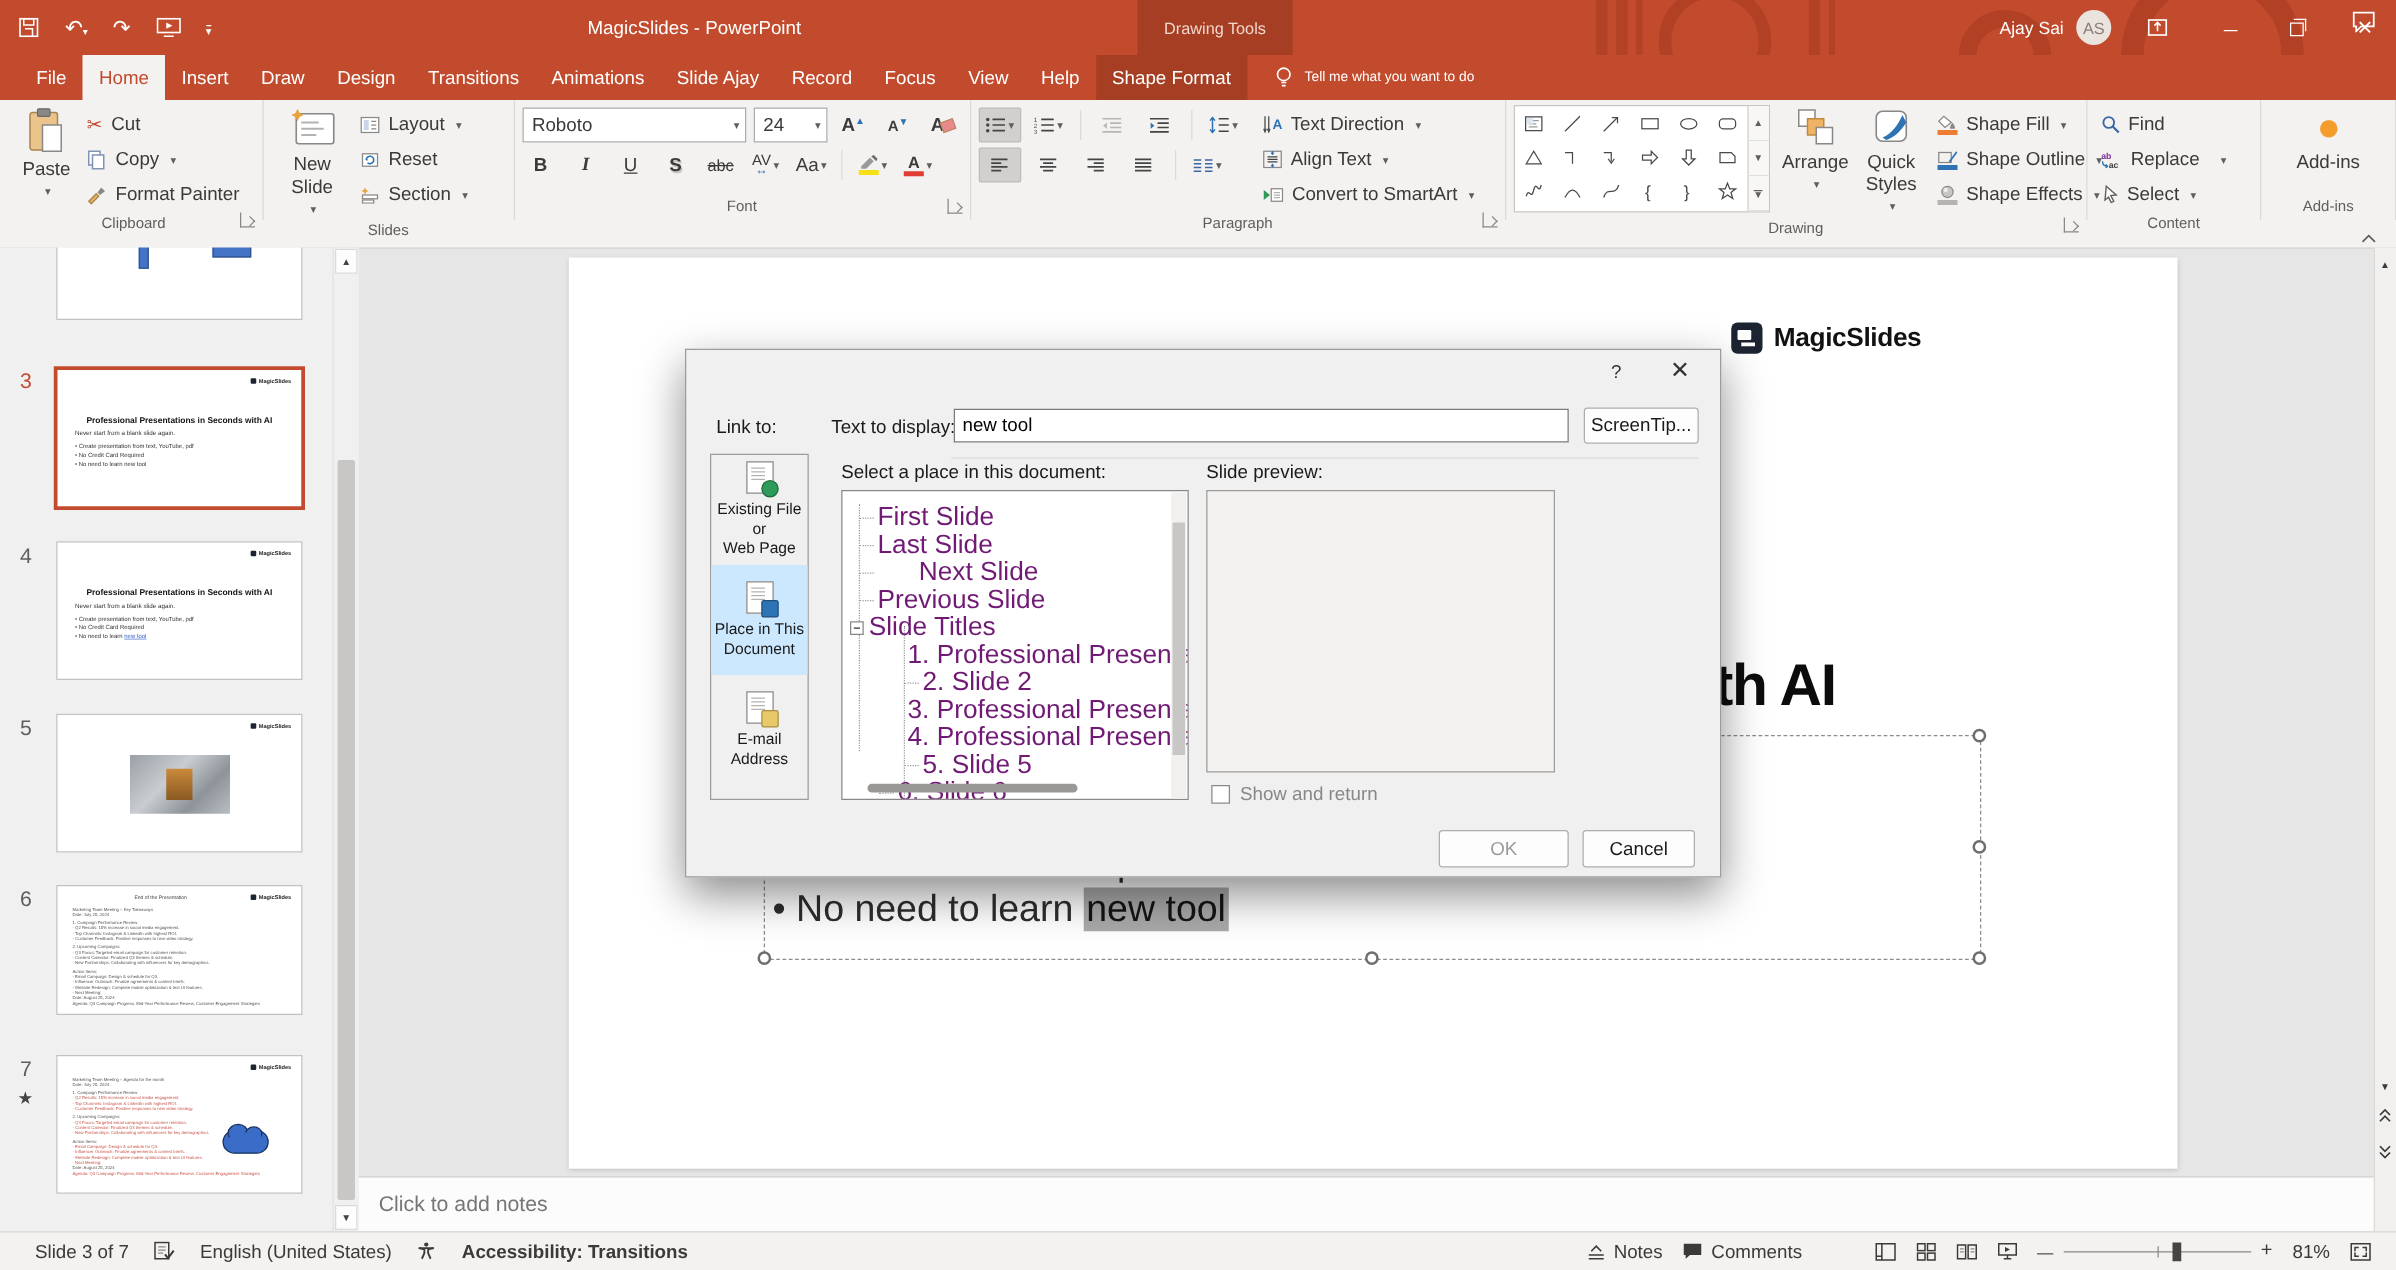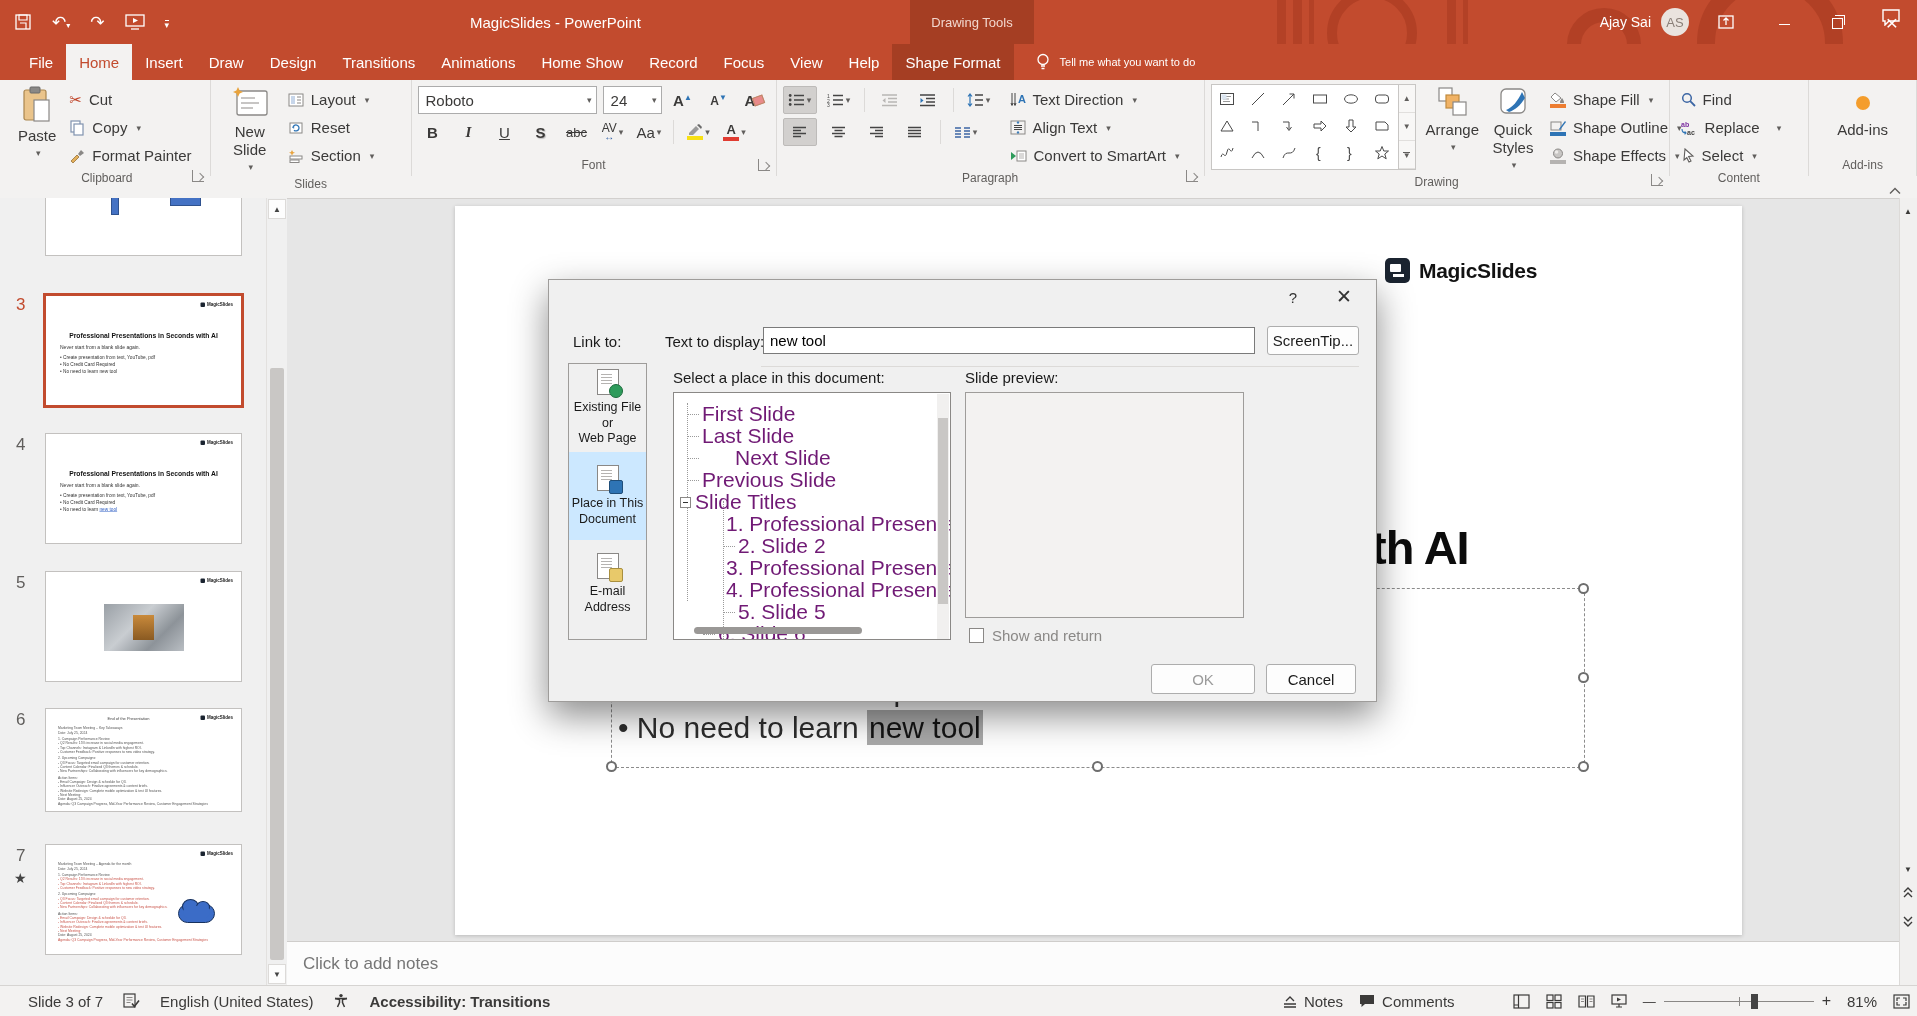--- a/index.html
+++ b/index.html
@@ -110,21 +110,21 @@
   .slogo .txt{font-size:21px;font-weight:bold;color:#121212;letter-spacing:-.3px;}
   .stitle{position:absolute;left:916px;top:314px;font-size:47px;font-weight:800;color:#0C0C0C;letter-spacing:-1px;}
   .selrect{position:absolute;left:156px;top:382px;width:972px;height:178px;border:1px dashed #8C8C8C;}
   .hdl{position:absolute;width:11px;height:11px;border-radius:50%;background:#fff;border:2px solid #6E6E6E;box-sizing:border-box;}
   .sline{position:absolute;font-size:30px;color:#2E2E2E;white-space:nowrap;}
   .hl{background:#A9A9A9;color:#141414;padding:1px 2px;}
   .notes{position:absolute;left:287px;top:941px;width:1613px;height:44px;background:#FCFCFC;border-top:1px solid #CFCDCB;display:flex;align-items:center;padding-left:16px;box-sizing:border-box;font-size:17px;color:#767676;}
   .vscroll{position:absolute;right:0;top:198px;width:17px;height:787px;background:#F1F0EF;border-left:1px solid #DCDAD8;}
   .vscroll .sb{position:absolute;left:0;width:16px;height:22px;display:flex;align-items:center;justify-content:center;font-size:8px;color:#3B3A39;}
   
-  .statusbar{position:absolute;left:0;top:985px;width:100%;height:31px;background:#F3F2F1;border-top:1px solid #D6D4D2;display:flex;align-items:center;justify-content:space-between;font-size:15px;color:#3B3A39;box-sizing:border-box;padding:0 7px 0 28px;}
+  .statusbar{position:absolute;left:0;top:985px;width:100%;height:31px;background:#F3F2F1;border-top:1px solid #D6D4D2;display:flex;align-items:center;justify-content:space-between;font-size:15px;color:#3B3A39;box-sizing:border-box;padding:0 20px 0 28px;}
   .sb-left,.sb-right{display:flex;align-items:center;gap:20px;white-space:nowrap;}
   .sb-right{gap:16px;}
   .sb-bold{font-weight:bold;}
   .zoomslider{display:flex;align-items:center;gap:8px;}
   .ztrack{position:relative;width:150px;height:16px;}
   .ztrack .line{position:absolute;left:0;right:0;top:8px;height:1px;background:#8A8886;}
   .ztrack .notch{position:absolute;left:50%;top:4px;width:1px;height:9px;background:#8A8886;}
   .ztrack .zthumb{position:absolute;left:58%;top:1px;width:7px;height:15px;background:#444;}
   
   .dialog{position:absolute;left:548px;top:279px;width:827px;height:421px;background:#F0F0F0;border:1px solid #9E9C9A;box-shadow:0 14px 34px rgba(0,0,0,.45);z-index:50;font-size:15px;color:#1A1A1A;}
@@ -215,21 +215,21 @@
 
   <div class="tabrow" id="tab-row">
 
   <div class="tab">File</div>
       <div class="tab selected">Home</div>
       <div class="tab">Insert</div>
       <div class="tab">Draw</div>
       <div class="tab">Design</div>
       <div class="tab">Transitions</div>
       <div class="tab">Animations</div>
-      <div class="tab">Home Show</div>
+      <div class="tab">Slide Ajay</div>
       <div class="tab">Record</div>
       <div class="tab">Focus</div>
       <div class="tab">View</div>
       <div class="tab">Help</div>
       <div class="tab contextual">Shape Format</div>
       <div class="tellme">
         <svg width="14" height="18" viewBox="0 0 14 18">
           <circle cx="7" cy="6.5" r="5" fill="none" stroke="#fff" stroke-width="1.3"></circle>
           <path d="M5 13h4M5.5 15.5h3" stroke="#fff" stroke-width="1.3"></path>
         </svg>

